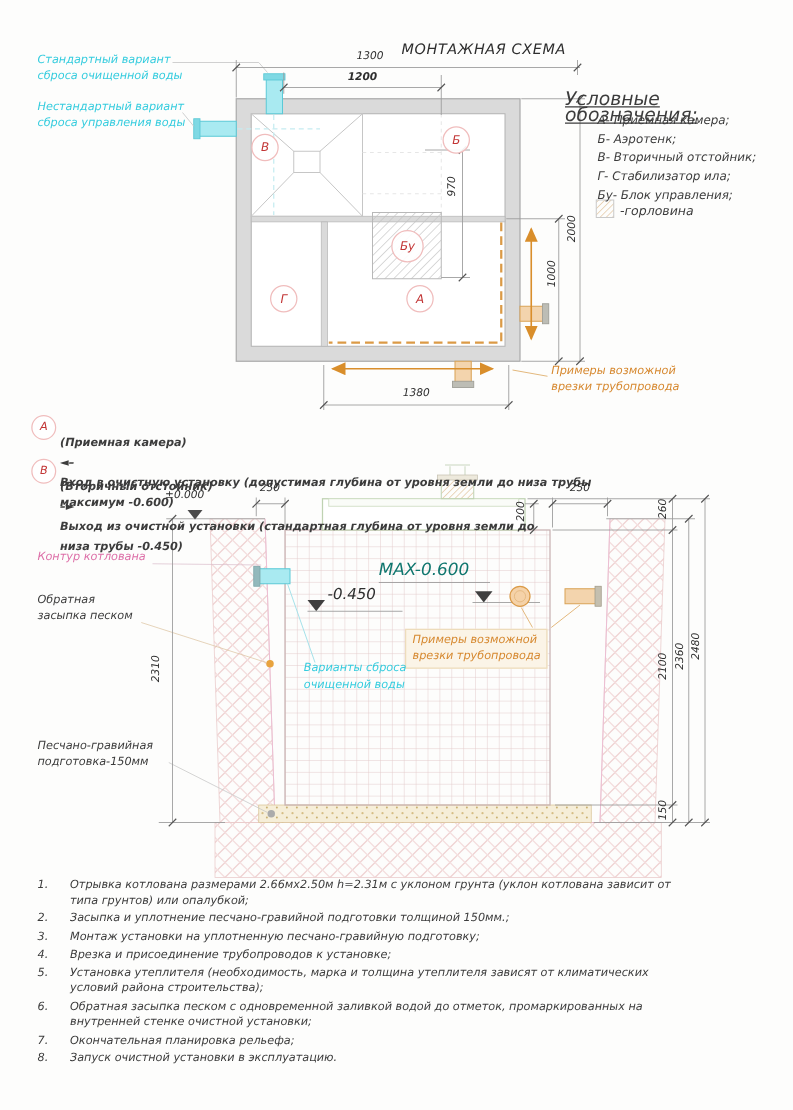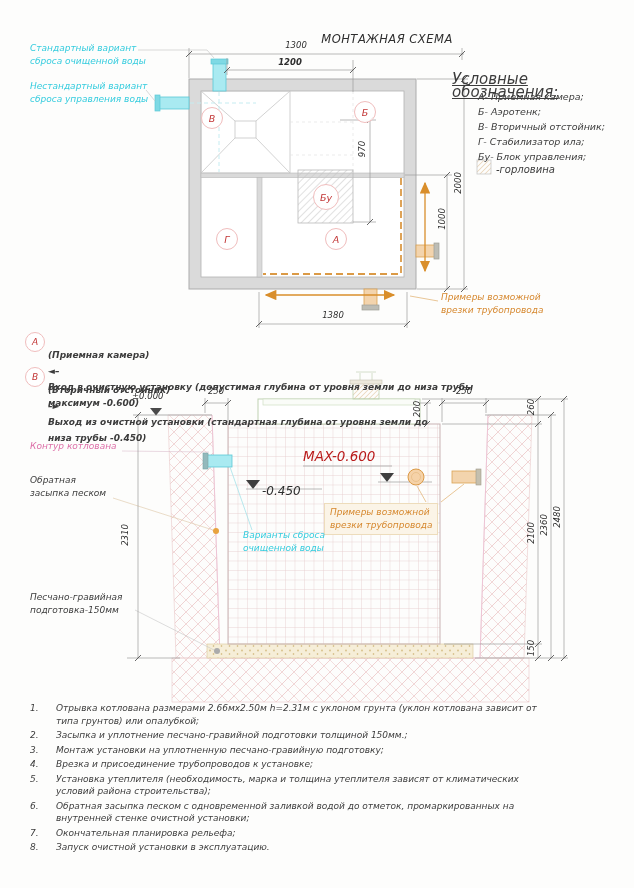--- a/index.html
+++ b/index.html
@@ -24,22 +24,22 @@
   .underln{text-decoration:underline;}
   .note-text{width:575px;line-height:16px;font-weight:bold;}
   .wo{position:absolute;left:30px;top:702px;width:588px;}
   .wo-title{font:italic 9.5px "DejaVu Sans",sans-serif;color:#3C3C3C;
             text-decoration:underline;margin-bottom:4px;}
   .wo-row{display:flex;margin-bottom:2px;}
   .wo-num{flex:0 0 26px;font:italic 9px "DejaVu Sans",sans-serif;color:#3C3C3C;line-height:12.5px;}
   .wo-txt{flex:1;font:italic 9px "DejaVu Sans",sans-serif;color:#3C3C3C;
           line-height:12.5px;white-space:pre-line;}
   .box-note{background:#FBF4E7;border:1px solid #EDDCBB;padding:2px 5px;}
-  .max{font:italic 13.5px "DejaVu Sans",sans-serif;color:#b91c1c;text-align:right;}
-  .lvl{font:italic 12px "DejaVu Sans",sans-serif;color:#2E2E2E;margin-top:16px;}
+  .max{font:italic 13.5px "DejaVu Sans",sans-serif;color:#0f766e;text-align:right;}
+  .lvl{font:italic 12px "DejaVu Sans",sans-serif;color:#2E2E2E;}
 </style>
 </head>
 <body>
 
 <div id="page">
 
 <svg width="634" height="888" viewBox="0 0 634 888">
   <defs>
     <pattern id="hatchG" width="5" height="5" patternUnits="userSpaceOnUse" patternTransform="rotate(45)">
       <line x1="0" y1="0" x2="0" y2="5" stroke="#C3C3C3" stroke-width="1"></line>

